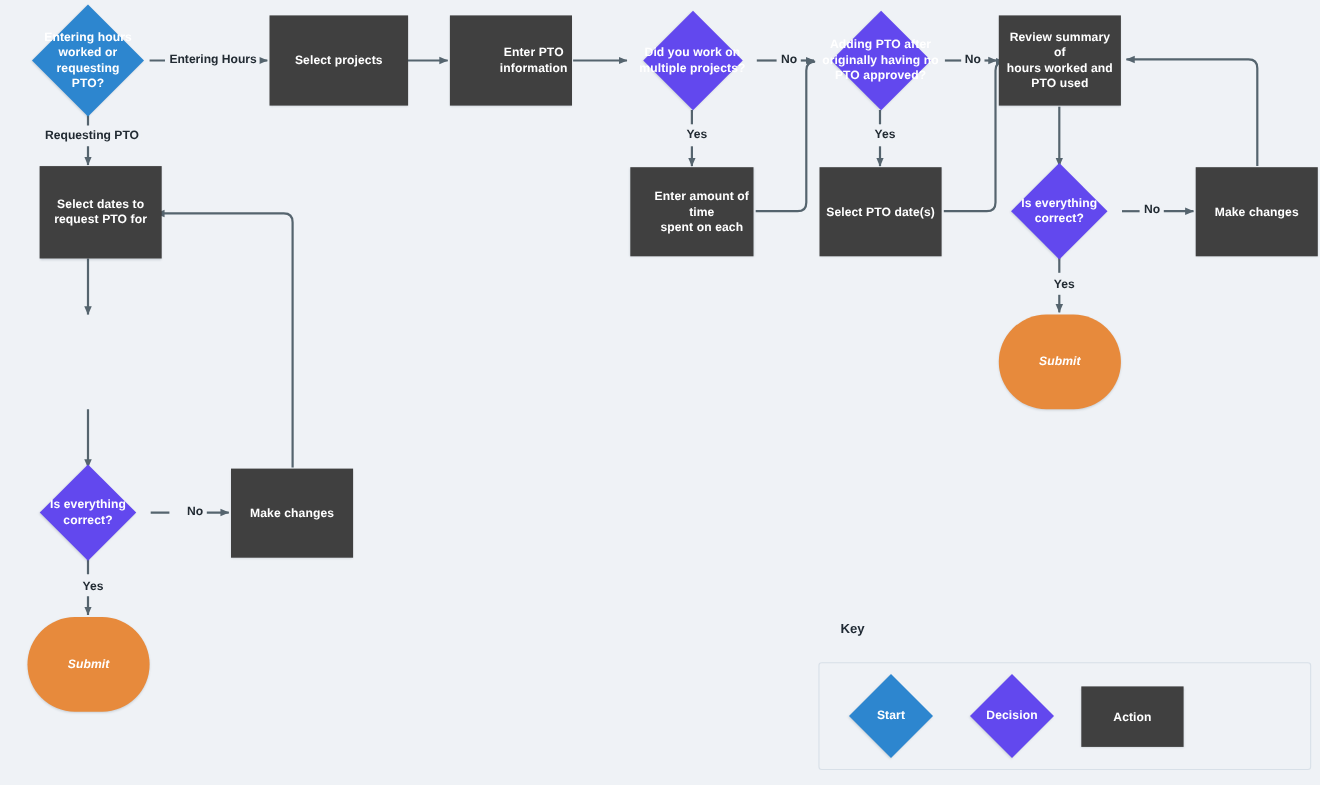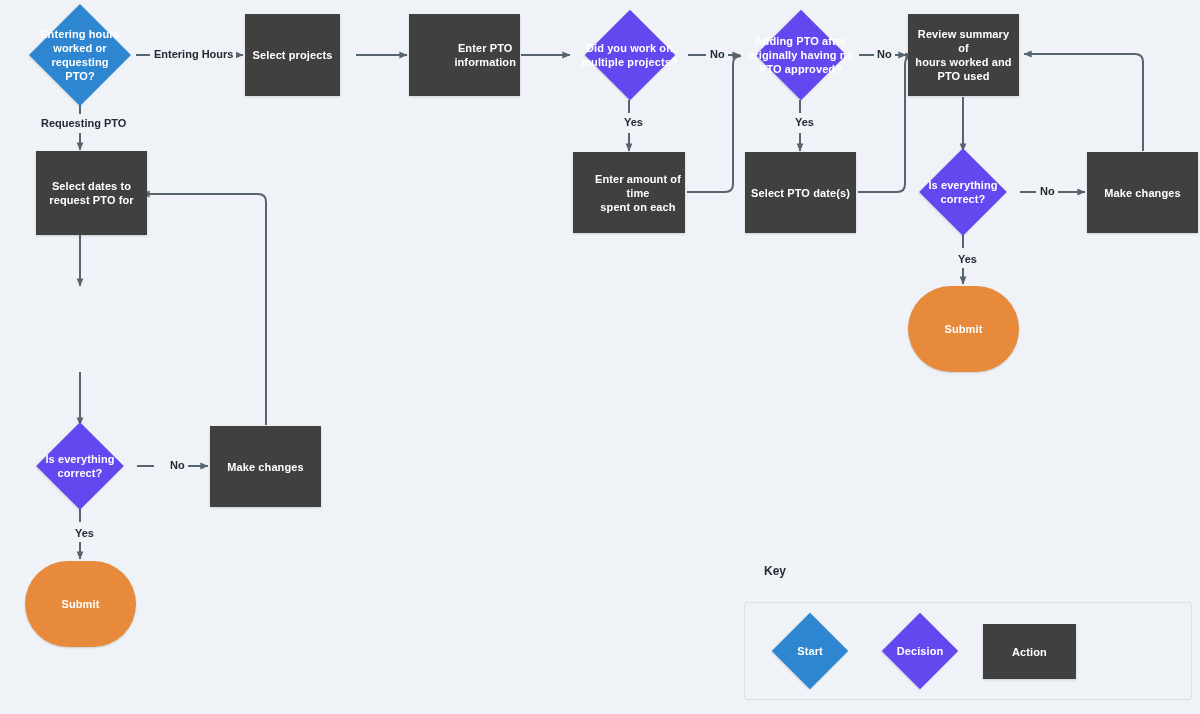--- a/index.html
+++ b/index.html
@@ -19,21 +19,21 @@
 
   
   .rect{background:#404040;box-shadow:0 1px 2px rgba(40,60,80,.18);}
   
   .diamond{background:transparent;}
   .diamond .dshape{position:absolute;left:50%;top:50%;transform:translate(-50%,-50%) rotate(45deg);box-shadow:0 1px 2px rgba(40,60,80,.18);}
   .diamond span{position:relative;z-index:2;}
   .d-start .dshape{background:#2d86cf;}
   .d-dec .dshape{background:#6248ee;}
   
-  .stadium{background:#e78a3c;border-radius:44px;box-shadow:0 1px 2px rgba(40,60,80,.18);}
+  .stadium{background:#e78a3c;border-radius:44px;box-shadow:0 1px 2px rgba(40,60,80,.18);font-style:italic;}
 
   .edge-label{position:absolute;color:#222b33;font-size:11px;font-weight:600;line-height:13px;background:#eff2f6;padding:0 3px;white-space:nowrap;}
 
   .key-title{position:absolute;color:#1f2933;font-size:12px;font-weight:700;}
   .key-box{position:absolute;box-sizing:border-box;border:1px solid #d8e0e8;border-radius:3px;background:transparent;}
 </style>
 </head>
 <body>
 
 <div id="canvas">
@@ -96,21 +96,21 @@
     </g>
   </svg>
 
   <div class="node diamond d-start" style="left:12px;top:8px;width:112px;height:94px;">
     <div class="dshape" style="width:72px;height:72px;"></div>
     <span>Entering hours
 worked or requesting
 PTO?</span>
   </div>
 
-  <div class="node rect" style="left:233px;top:14px;width:95px;height:82px;">
+  <div class="node rect" style="left:233px;top:14px;width:126px;height:82px;">
     <span>Select projects</span>
   </div>
 
   <div class="node rect" style="left:397px;top:14px;width:111px;height:82px;justify-content:flex-end;">
     <span>Enter PTO
 information</span>
   </div>
 
   <div class="node diamond d-dec" style="left:559px;top:10px;width:117px;height:90px;">
     <div class="dshape" style="width:64px;height:64px;"></div>

